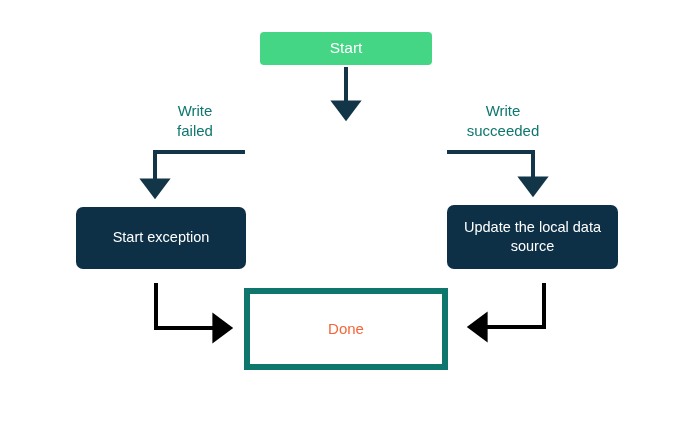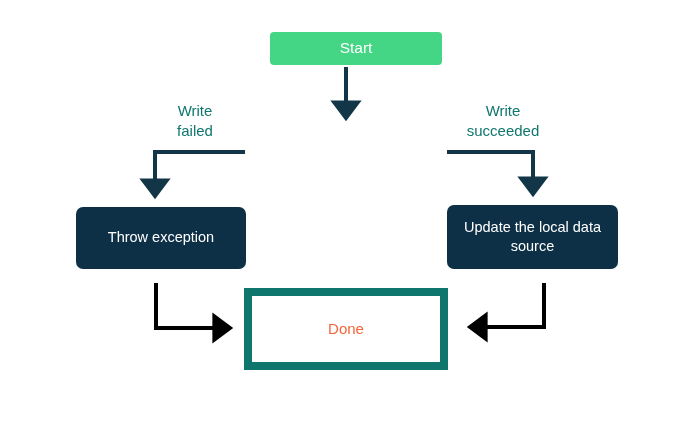--- a/index.html
+++ b/index.html
@@ -30,21 +30,20 @@
   }
   .node-start {
     left: 260px;
     top: 32px;
     width: 172px;
     height: 33px;
     background: #44d685;
     color: #ffffff;
     border-radius: 4px;
     font-size: 15.5px;
-    margin-left: 10px;
   }
   .node-process {
     background: #0d3047;
     color: #ffffff;
     border-radius: 7px;
     font-size: 14.5px;
   }
   .node-attempt {
     left: 260px;
     top: 121px;
@@ -62,21 +61,21 @@
     top: 205px;
     width: 171px;
     height: 64px;
   }
   .node-done {
     left: 244px;
     top: 288px;
     width: 204px;
     height: 82px;
     background: #ffffff;
-    border: 8px solid #0f766e;
+    border: 6px solid #0f766e;
     color: #f4663a;
     border-radius: 0;
     font-size: 15px;
   }
   .edge-label {
     position: absolute;
     color: #0f766e;
     font-size: 15px;
     line-height: 1.34;
     text-align: center;
@@ -133,21 +132,21 @@
     </g>
 
     <g>
       <path d="M544,283 L544,327 L478,327" stroke="#000000" stroke-width="4" fill="none" marker-end="url(#arrow-black)"></path>
     </g>
   </svg>
 
   <div class="node node-start">Start</div>
 
 
-  <div class="node node-process node-throw">Throw exception</div>
+  <div class="node node-process node-throw">Start exception</div>
 
   <div class="node node-process node-update">Update the local data
 source</div>
 
   <div class="node node-done">Done</div>
 
   <div class="edge-label label-failed">Write
 failed</div>
 
   <div class="edge-label label-succeeded">Write

